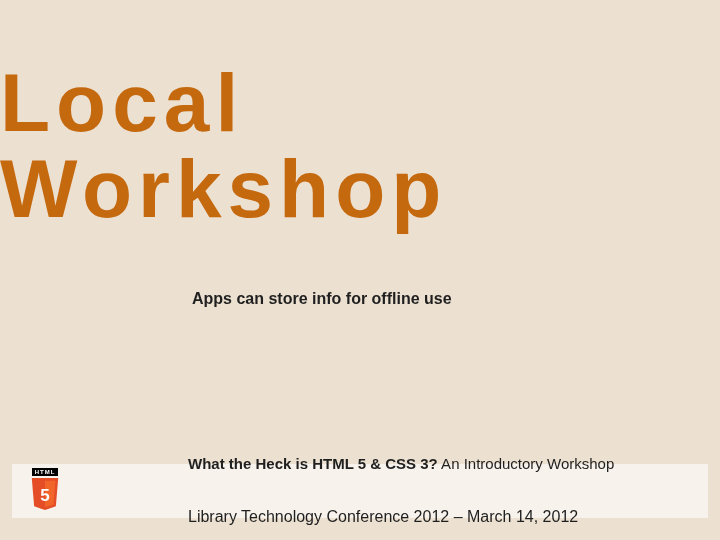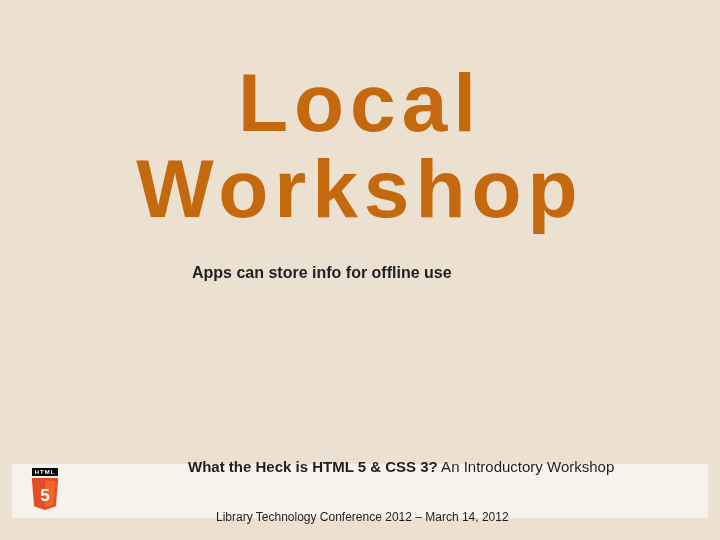--- a/index.html
+++ b/index.html
@@ -7,32 +7,31 @@
   body {
     background: #ece0d1;
     font-family: Arial, Helvetica, sans-serif;
     position: relative;
   }
   .title-area {
     position: absolute;
     top: 60px;
     left: 0;
     right: 0;
-    text-align: center;
   }
   .title {
     font-size: 82px;
     font-weight: bold;
     color: #c5690f;
     letter-spacing: 6px;
     line-height: 1.05;
   }
   .subtitle-area {
     position: absolute;
-    top: 264px;
+    top: 290px;
     left: 192px;
     right: 80px;
   }
   .subtitle {
     font-size: 16px;
     font-weight: bold;
     color: #1f1f1f;
   }
   .footer-bar {
     position: absolute;
@@ -78,23 +77,22 @@
     justify-content: center;
     line-height: 1.2;
     gap: 34px;
   }
   .footer-line1 {
     font-size: 15px;
     color: #1f1f1f;
   }
   .footer-line1 .bold { font-weight: bold; }
   .footer-line2 {
-    font-size: 12px;
+    font-size: 16px;
     color: #1f1f1f;
-    margin-left: 28px;
   }
 </style>
 </head>
 <body>
 
 <div class="title-area">
   <div class="title">
     <span>Local</span><br>
     <span>Workshop</span>
   </div>

